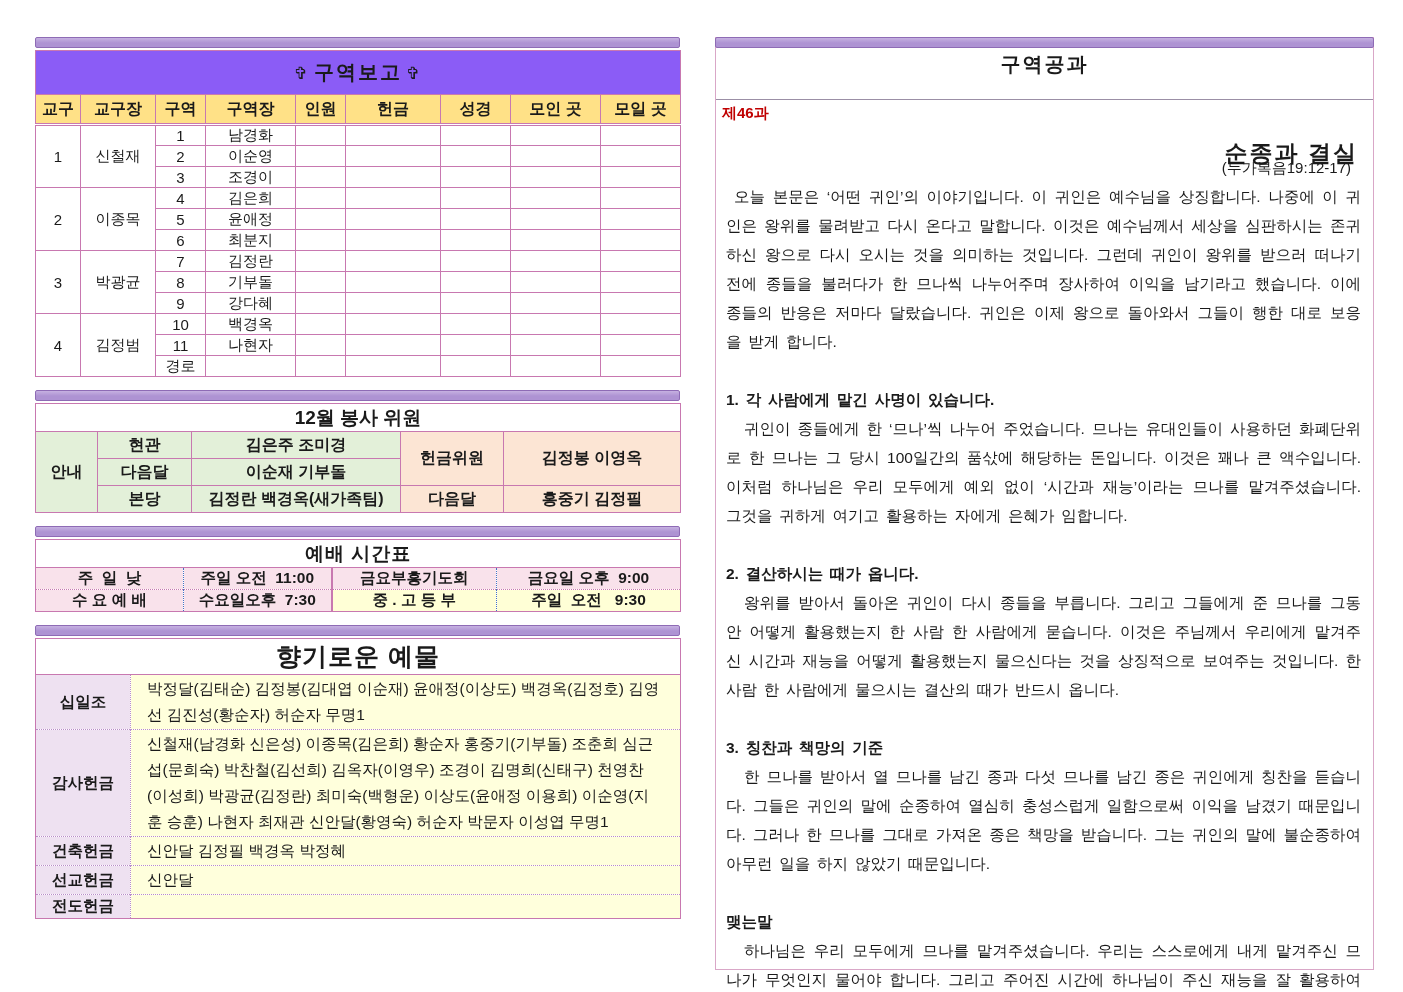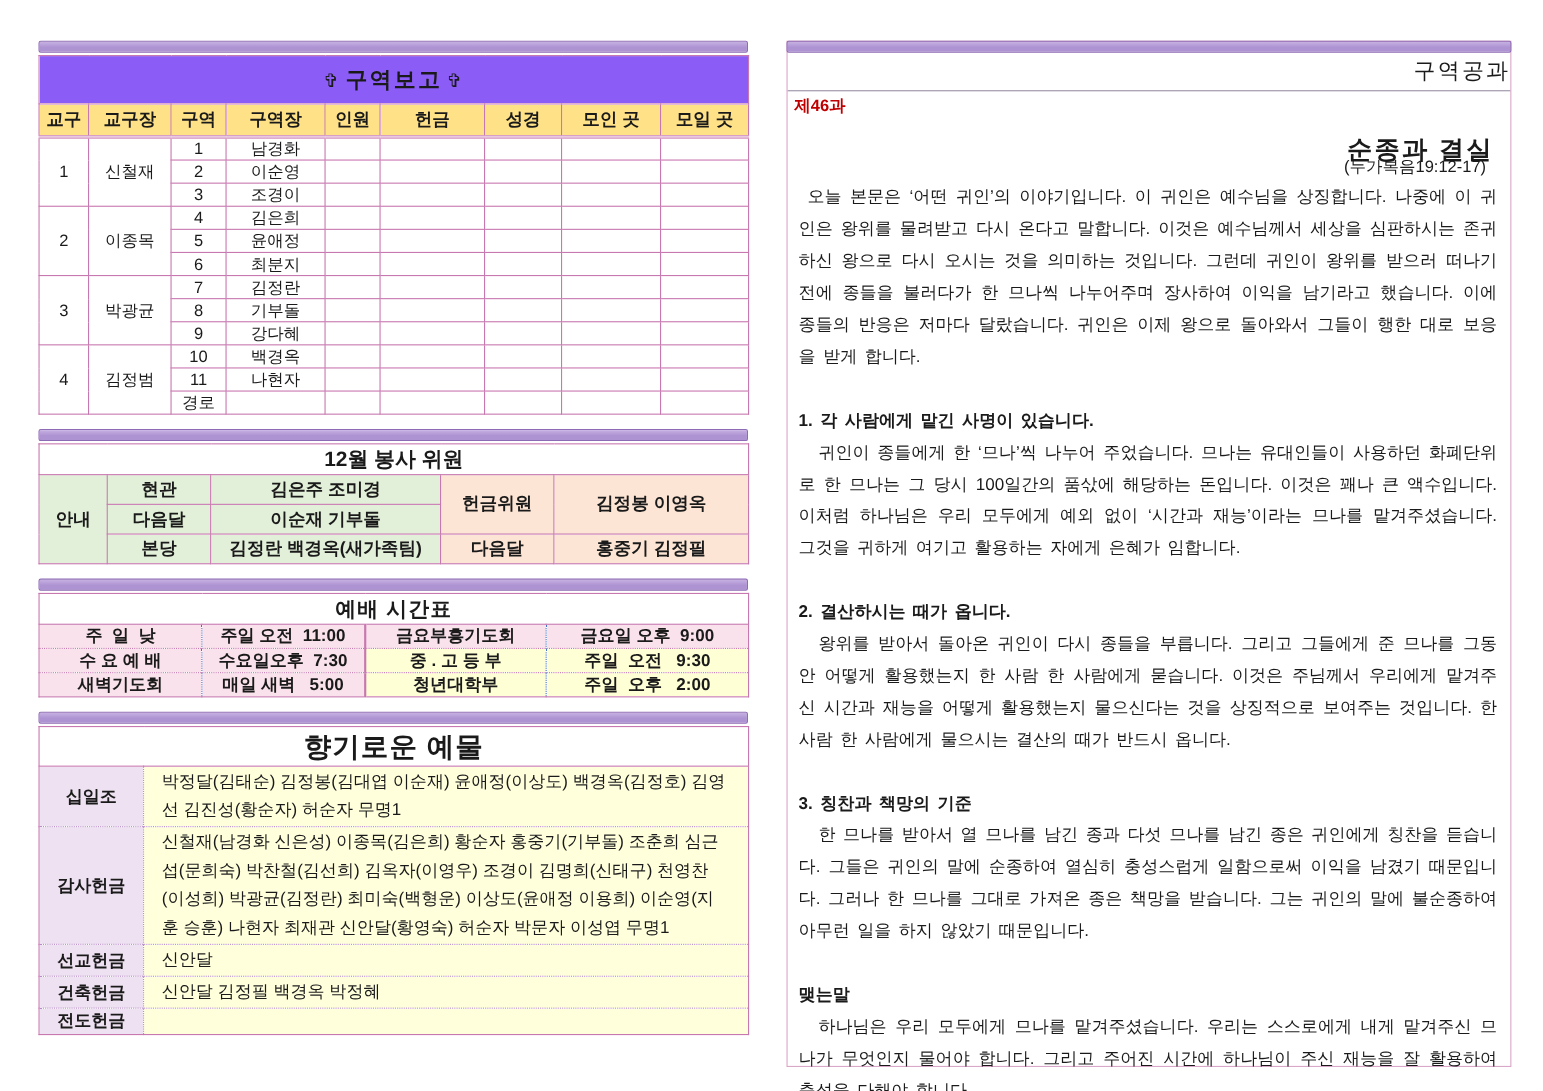--- a/index.html
+++ b/index.html
@@ -54,21 +54,21 @@
   .t4{border:1px solid var(--tborder);}
   .t4 td{border-top:1px dotted var(--dotted-purple);font-size:15.5px;vertical-align:middle;}
   .t4 .t-title{font-size:25px;height:28px;background:#fff;text-align:center;font-weight:bold;border:1px solid var(--tborder);letter-spacing:1px;}
   .t4 .lbl{background:var(--lavender);font-weight:bold;text-align:center;border-right:1px dotted var(--dotted-purple);}
   .t4 .cnt{background:var(--content-yellow);text-align:left;padding:1px 16px;line-height:26px;}
   .t4 .one{height:22px;}
 
   
   .panel{position:absolute;left:715px;top:37px;width:659px;height:933px;border:1px solid var(--panel-border);}
   .panel .pbar{margin:-1px -1px 0 -1px;}
-  .panel-title{text-align:right;font-size:20px;font-weight:normal;padding:3px 0 4px 0;border-bottom:1px solid var(--line-gray);letter-spacing:2px;}
+  .panel-title{text-align:center;font-size:20px;font-weight:bold;padding:3px 0 21px 0;border-bottom:1px solid var(--line-gray);letter-spacing:2px;}
   .lesson-no{font-size:15px;font-weight:bold;color:var(--red);padding:4px 0 0 6px;}
   .lesson-head{position:relative;height:44px;margin-top:2px;}
   .lesson-head h2{margin:15px;text-align:right;font-size:23px;letter-spacing:2px;}
   .scripture{position:absolute;right:22px;bottom:4px;font-size:15px;}
   .article{padding:0 12px 0 10px;font-size:15.5px;line-height:29px;text-align:justify;word-spacing:2.5px;}
   .article p{margin:0;}
   .intro{margin-top:26px;text-indent:8px;}
   .sec-h{font-weight:bold;margin-top:29px !important;}
   .sec-b{text-indent:18px;}
 </style>
@@ -274,26 +274,20 @@
       <td class="pk">주일 오전  11:00</td>
       <td class="pk mid">금요부흥기도회</td>
       <td class="pk">금요일 오후  9:00</td>
     </tr>
     <tr>
       <td class="pk">수 요 예 배</td>
       <td class="pk">수요일오후  7:30</td>
       <td class="yl mid">중 . 고 등 부</td>
       <td class="yl">주일  오전   9:30</td>
     </tr>
-    <tr>
-      <td class="pk">새벽기도회</td>
-      <td class="pk">매일 새벽   5:00</td>
-      <td class="yl mid">청년대학부</td>
-      <td class="yl">주일  오후   2:00</td>
-    </tr>
   </tbody>
     </table>
 
   <div class="pbar gap"></div>
   <table class="t4">
     <colgroup>
         <col style="width:95px">
         <col style="width:550px">
       </colgroup>
     <tbody>
@@ -302,26 +296,26 @@
     </tr>
     <tr>
       <td class="lbl">십일조</td>
       <td class="cnt">박정달(김태순) 김정봉(김대엽 이순재) 윤애정(이상도) 백경옥(김정호) 김영선 김진성(황순자) 허순자 무명1</td>
     </tr>
     <tr>
       <td class="lbl">감사헌금</td>
       <td class="cnt">신철재(남경화 신은성) 이종목(김은희) 황순자 홍중기(기부돌) 조춘희 심근섭(문희숙) 박찬철(김선희) 김옥자(이영우) 조경이 김명희(신태구) 천영찬(이성희) 박광균(김정란) 최미숙(백형운) 이상도(윤애정 이용희) 이순영(지훈 승훈) 나현자 최재관 신안달(황영숙) 허순자 박문자 이성엽 무명1</td>
     </tr>
     <tr>
+      <td class="lbl one">건축헌금</td>
+      <td class="cnt one">신안달 김정필 백경옥 박정혜</td>
+    </tr>
+    <tr>
       <td class="lbl one">선교헌금</td>
       <td class="cnt one">신안달</td>
-    </tr>
-    <tr>
-      <td class="lbl one">건축헌금</td>
-      <td class="cnt one">신안달 김정필 백경옥 박정혜</td>
     </tr>
     <tr>
       <td class="lbl one">전도헌금</td>
       <td class="cnt one"></td>
     </tr>
   </tbody>
     </table>
 </div>
 
 <div class="panel">

